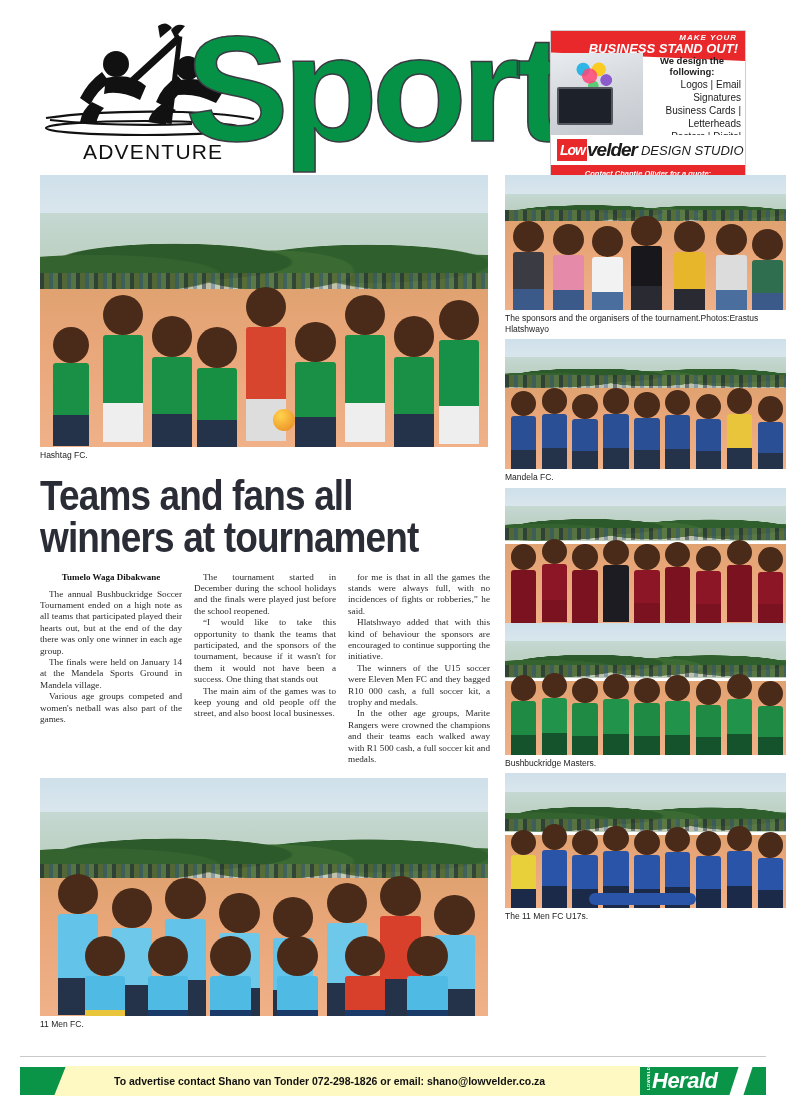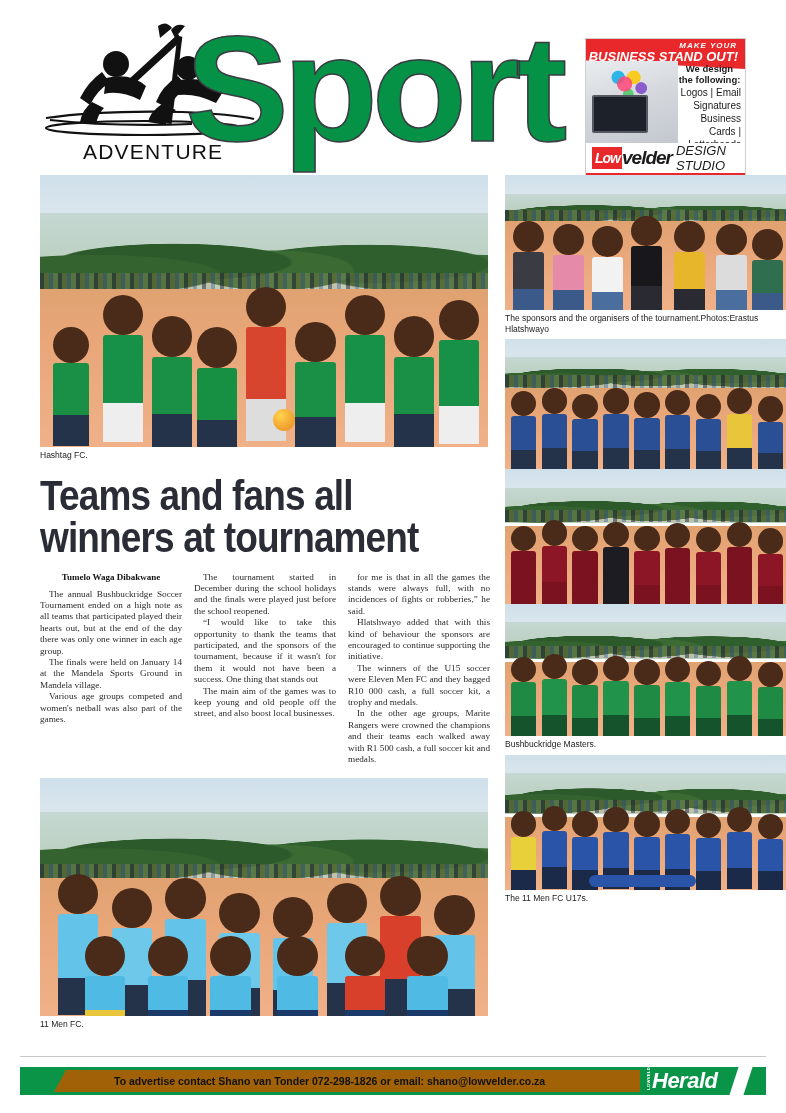--- a/index.html
+++ b/index.html
@@ -31,24 +31,23 @@
   }
   .mast-adventure {
     position: absolute; left: 63px; top: 140px;
     font-size: 21px; letter-spacing: 1.2px; color: #111;
     font-family: "Liberation Sans", sans-serif;
   }
 
   
   .ad-box {
     position: absolute; right: 20px; top: 30px;
-    width: 161px; height: 160px;
+    width: 196px; height: 160px;
     border: 1px solid #cfcfcf; background: #fff;
     overflow: hidden;
-    margin-top: 8px;
   }
   .ad-top { position: relative; height: 104px; background: #fff; overflow: hidden; }
   .ad-red-banner {
     position: absolute; top: 0; left: 0; right: 0; height: 30px;
     background: #e8282b;
     clip-path: polygon(0 0, 100% 0, 100% 100%, 0 72%);
   }
   .ad-banner-l1 {
     position: absolute; right: 8px; top: 2px;
     color: #fff; font-size: 8px; font-weight: bold; font-style: italic;
@@ -166,21 +165,21 @@
   }
   .atext p { text-indent: 9px; }
 
   
   .footer-rule { position: absolute; left: 20px; right: 20px; bottom: 56px; height: 1px; background: #c9c9c9; }
   .footer {
     position: absolute; left: 20px; right: 20px; bottom: 18px;
     height: 28px; background: #0a9448; display: flex; align-items: center;
   }
   .foot-white {
-    flex: 1; height: 22px; background: #a16207; margin-left: 34px;
+    flex: 1; height: 30px; background: #fef9c3; margin-left: 34px;
     display: flex; align-items: center; padding-left: 60px;
     clip-path: polygon(12px 0, 100% 0, 100% 100%, 0 100%);
   }
   .foot-text { font-size: 10.5px; font-weight: bold; color: #111; white-space: nowrap; }
   .herald-wrap {
     width: 126px; height: 28px; display: flex; align-items: center;
     justify-content: flex-start; padding-left: 6px; position: relative;
   }
   .herald-tiny {
     font-size: 4.2px; color: #fff; writing-mode: vertical-rl;
@@ -522,20 +521,21 @@
               <div class="p-body" style="height:46%;background:#e8c53a"></div>
               <div class="p-legs"></div>
             </div>
           <div class="player" style="left:90%;width:9%;height:52%">
             <div class="p-head"></div>
               <div class="p-body" style="height:46%;background:#2a4f94"></div>
               <div class="p-legs"></div>
             </div>
         </div>
       </div>
+      <div class="caption">Mandela FC.</div>
 
       <div class="photo" style="height:135px">
         <div class="scene">
           <div class="sky"></div>
             <div class="trees" style="height:26%"></div>
             <div class="crowd" style="top:30%;height:9%"></div>
           <div class="ground" style="height:58%"></div>
           <div class="player" style="left:2%;width:9%;height:54%">
             <div class="p-head"></div>
               <div class="p-body" style="height:46%;background:#7a1220"></div>

